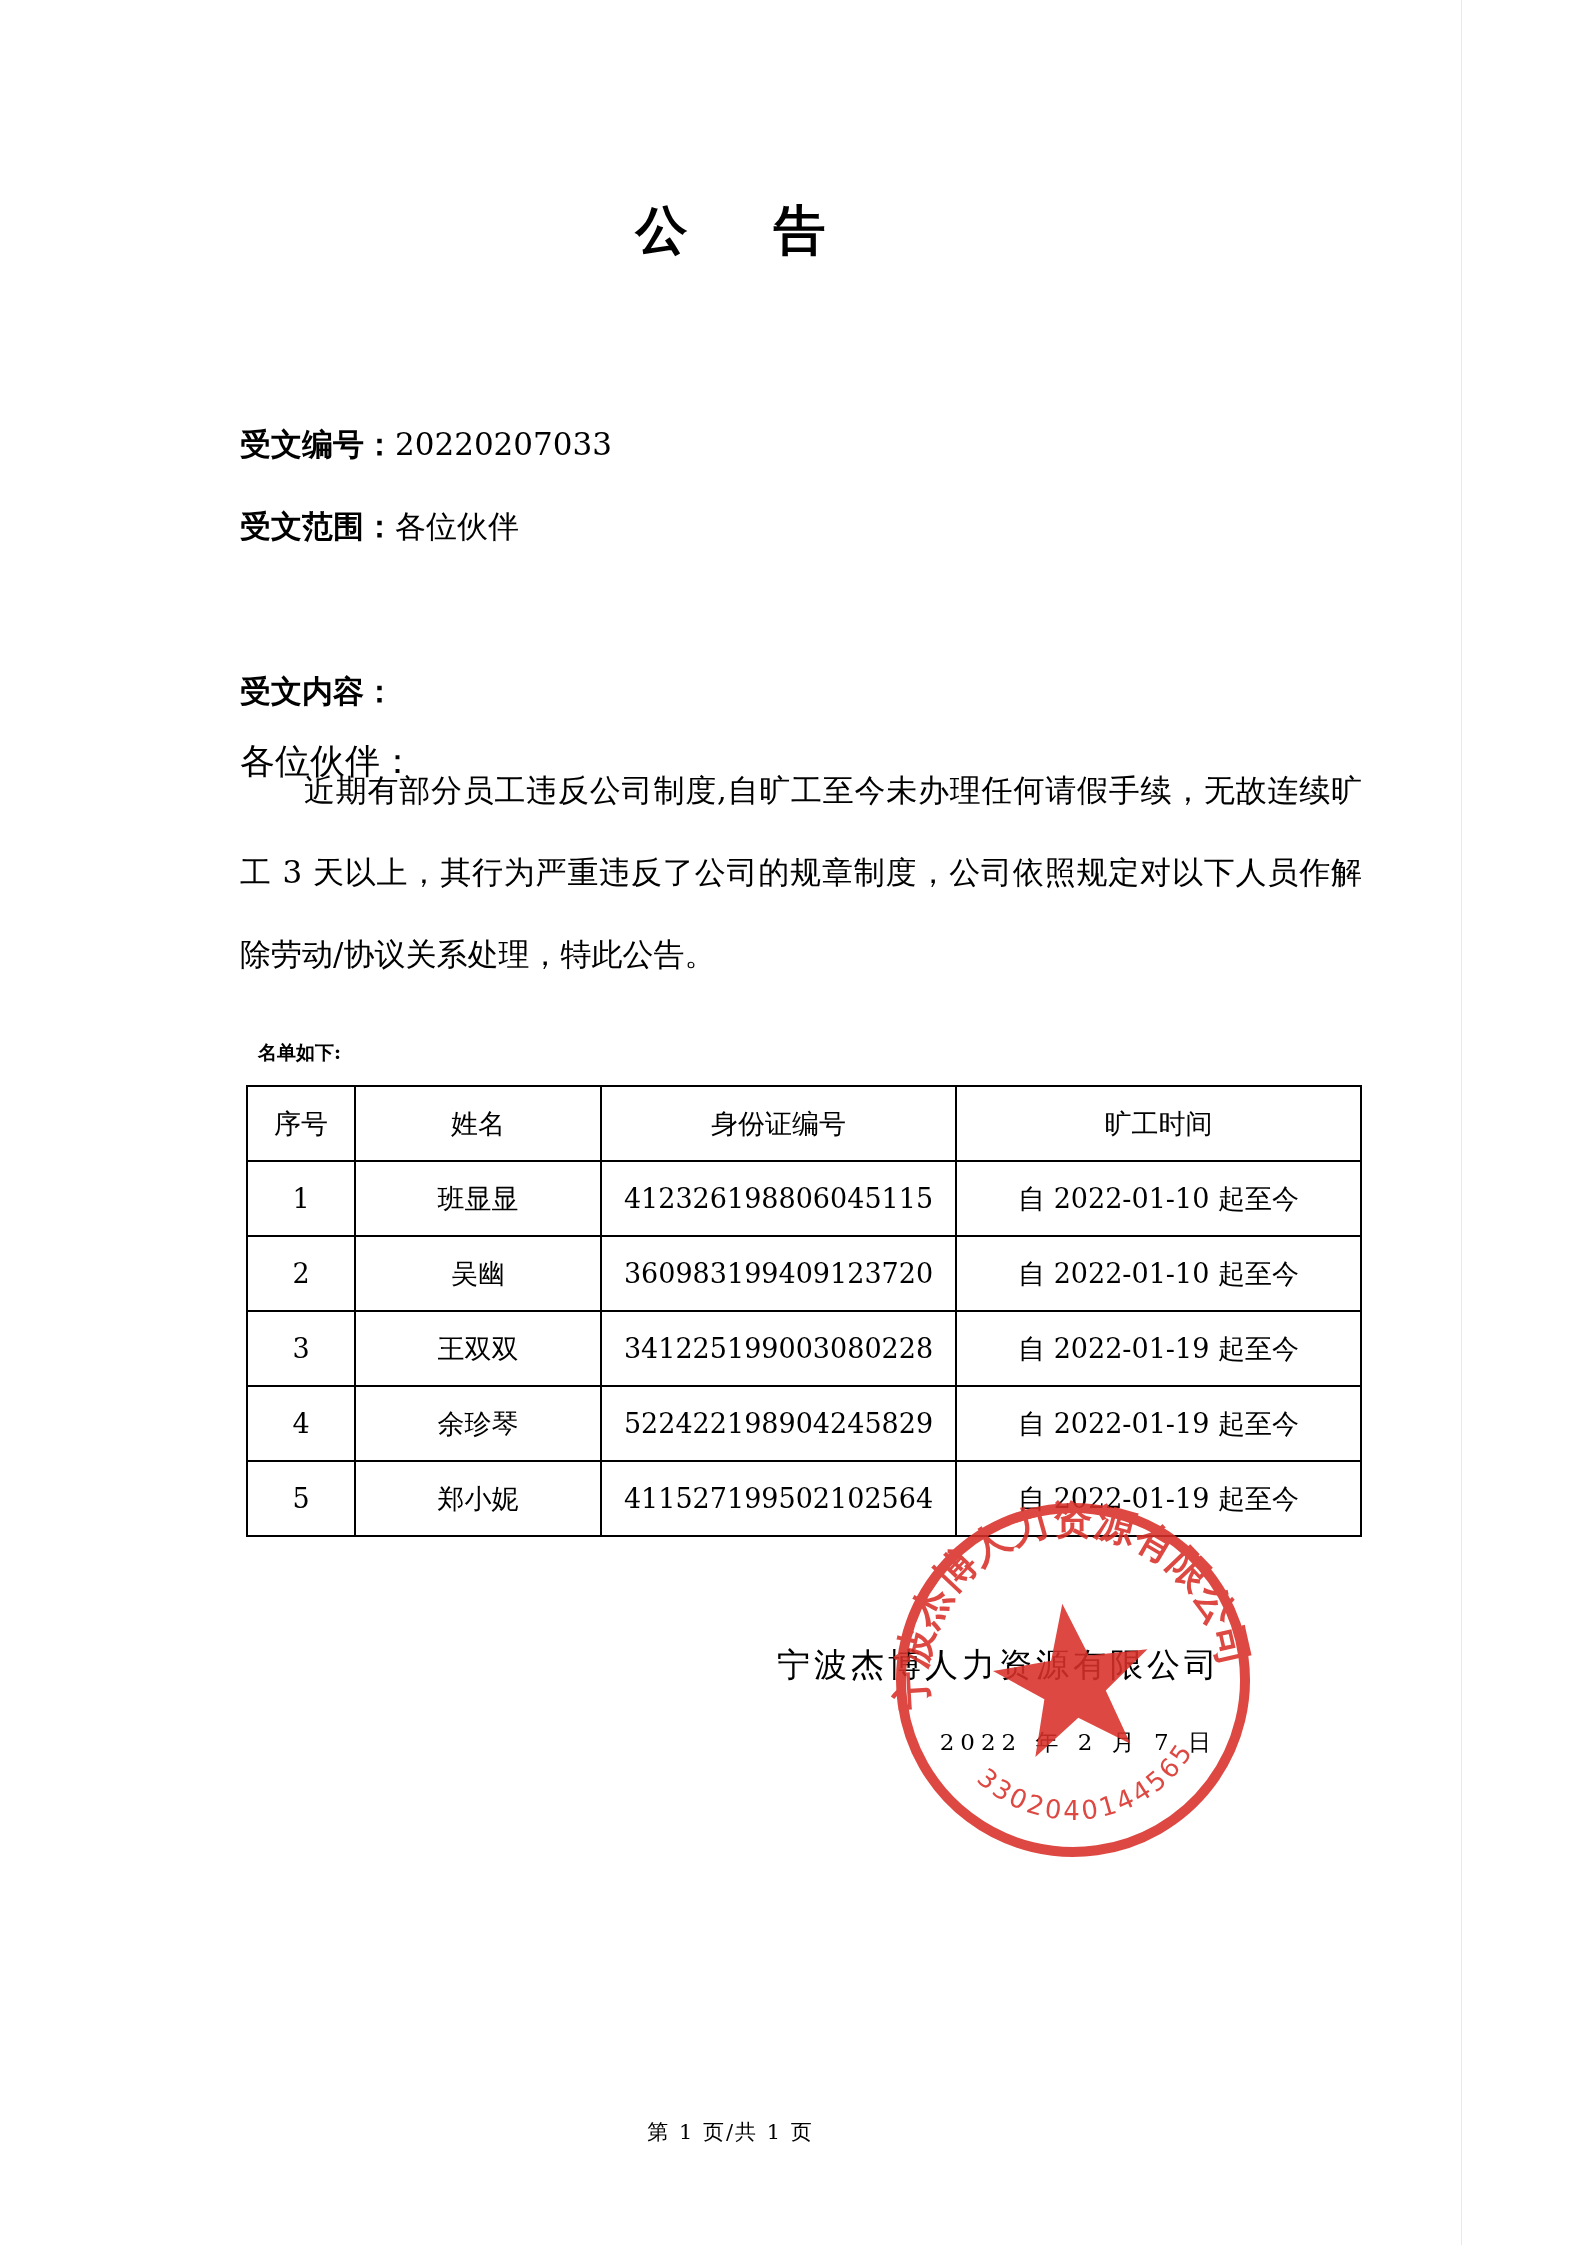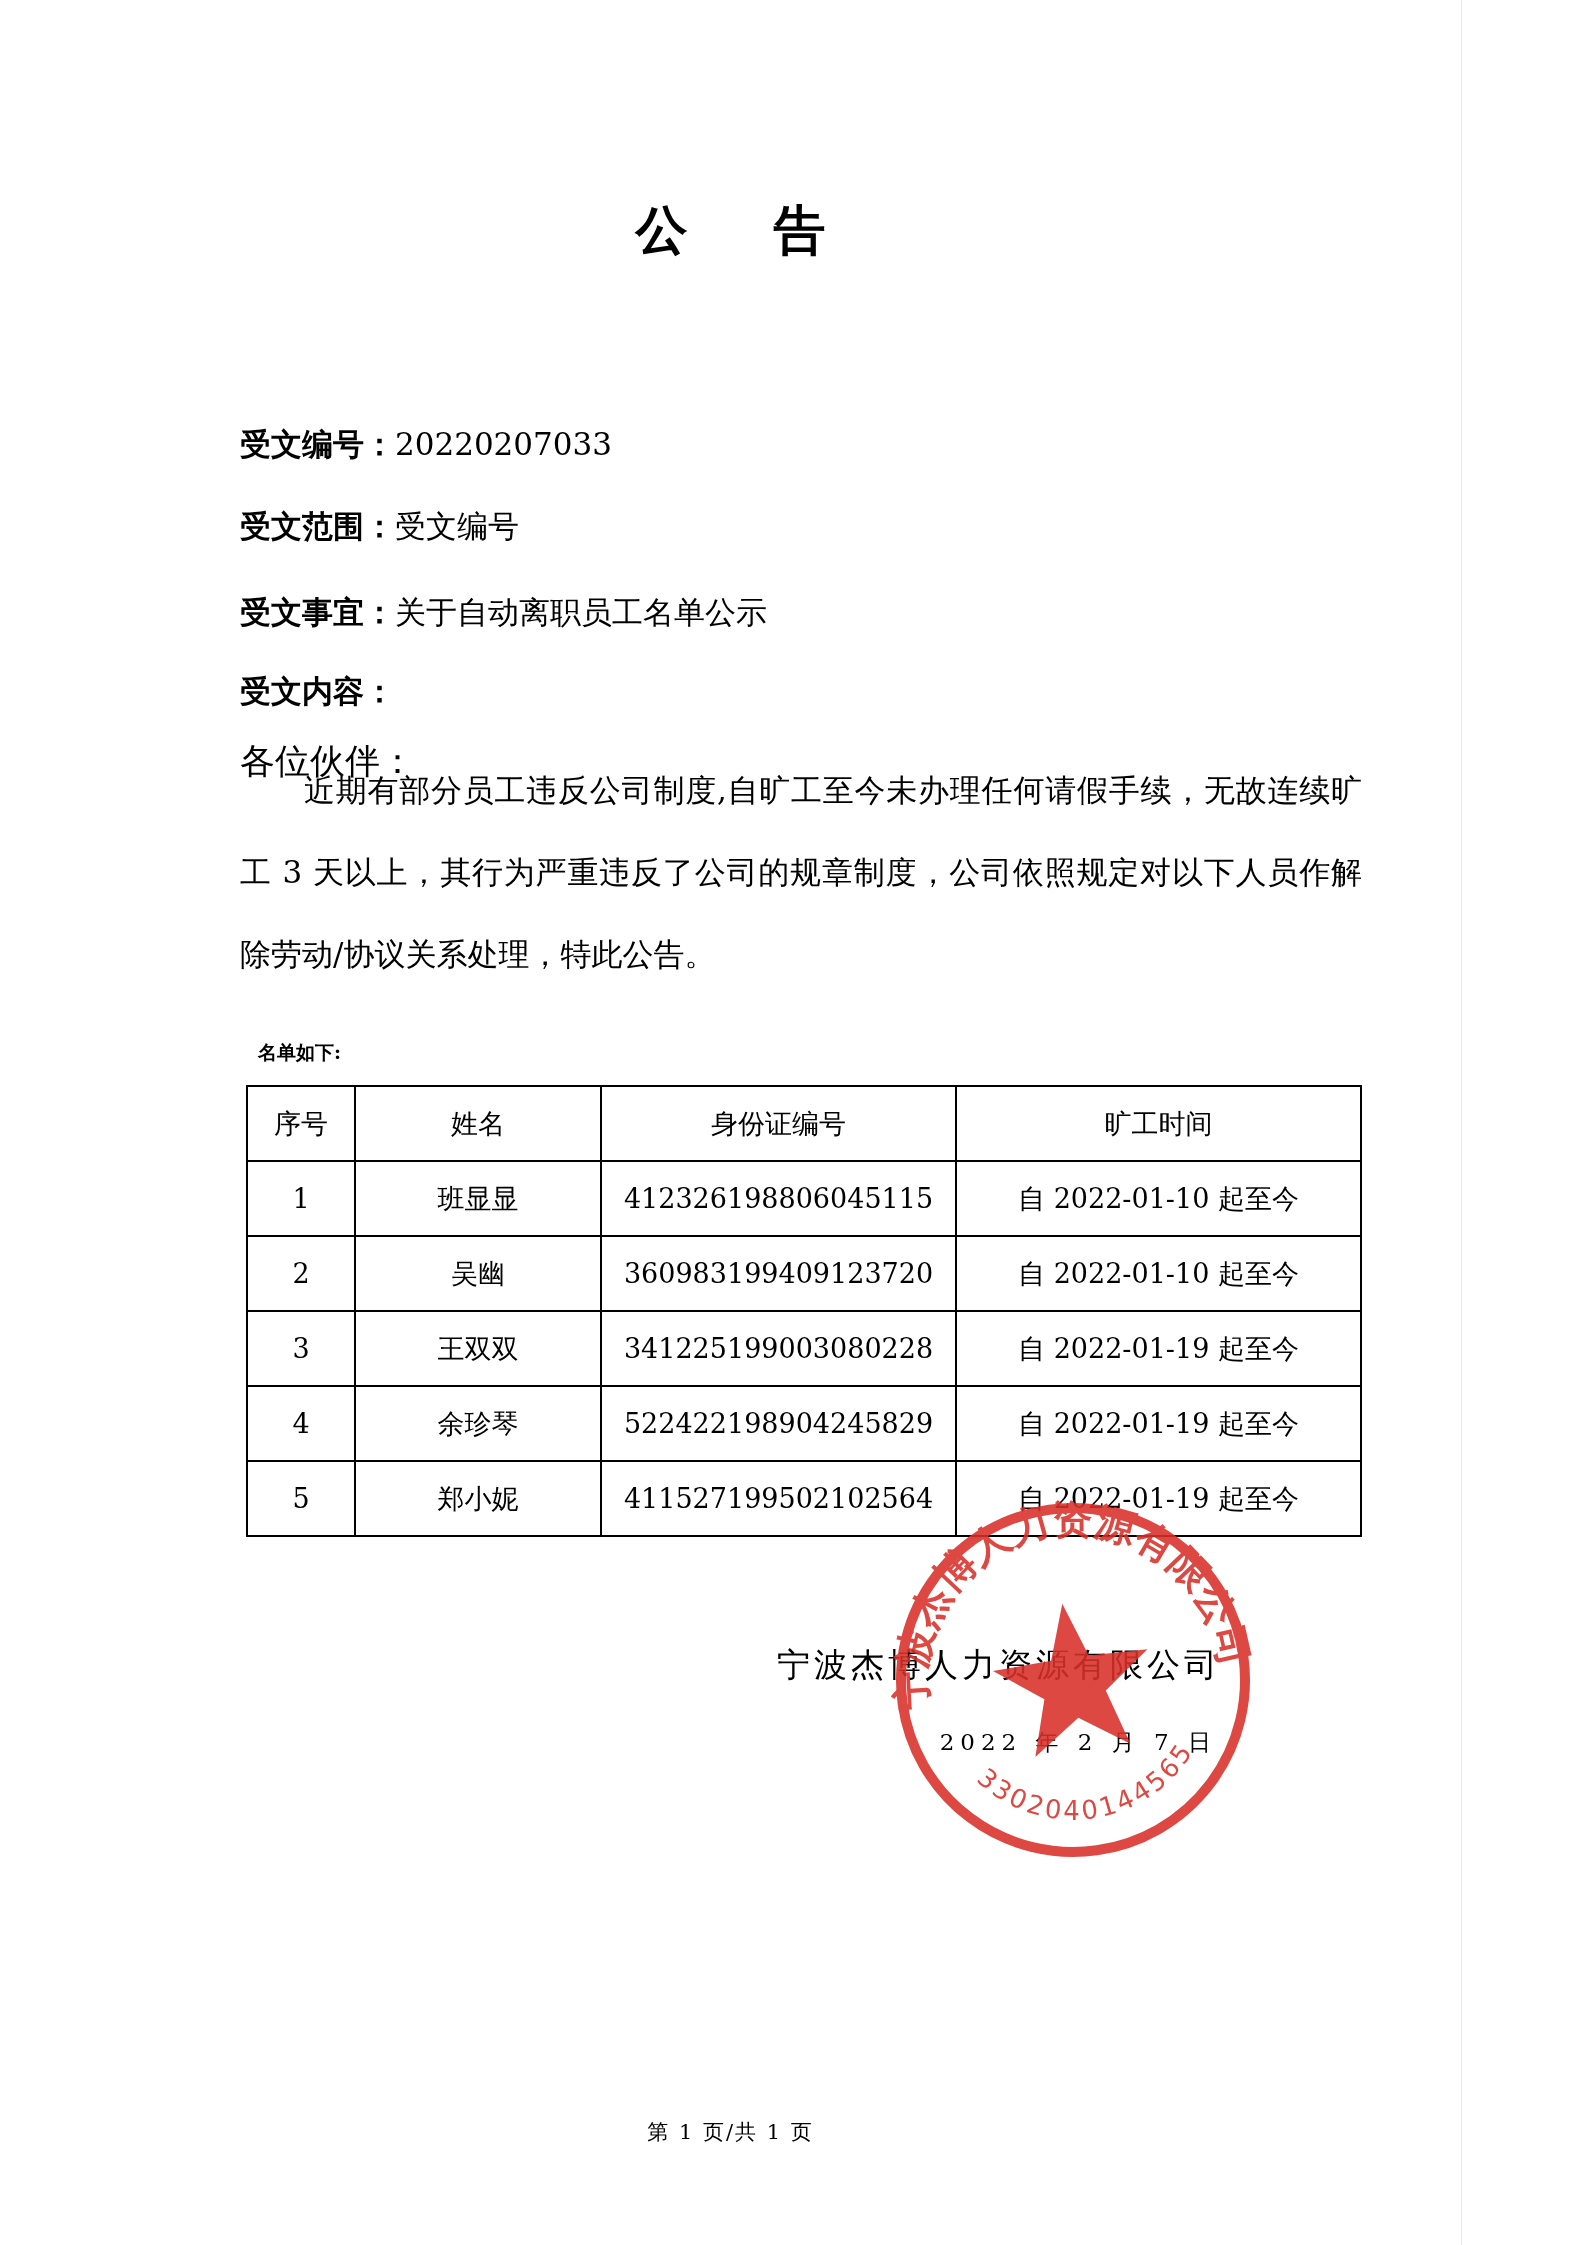--- a/index.html
+++ b/index.html
@@ -107,24 +107,21 @@
 <body>
 
 <div class="page">
 
   <div class="doc-title">公 告</div>
 
   <div class="field-line" style="top:381px">
     <span class="field-label">受文编号：</span><span class="field-value">20220207033</span>
   </div>
   <div class="field-line" style="top:463px">
-    <span class="field-label">受文范围：</span><span class="field-value">受文编号</span>
-  </div>
-  <div class="field-line" style="top:549px">
-    <span class="field-label">受文事宜：</span><span class="field-value">关于自动离职员工名单公示</span>
+    <span class="field-label">受文范围：</span><span class="field-value">各位伙伴</span>
   </div>
   <div class="field-line" style="top:628px">
     <span class="field-label">受文内容：</span><span class="field-value"></span>
   </div>
 
   <div class="salutation">各位伙伴：</div>
 
   <p class="body-par">近期有部分员工违反公司制度,自旷工至今未办理任何请假手续，无故连续旷工 3 天以上，其行为严重违反了公司的规章制度，公司依照规定对以下人员作解除劳动/协议关系处理，特此公告。</p>
 
   <div class="list-intro">名单如下:</div>

